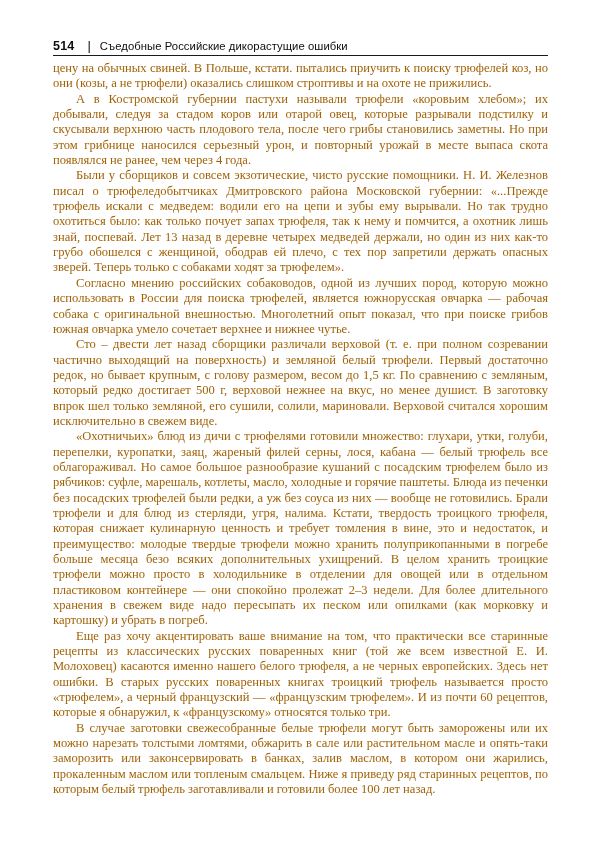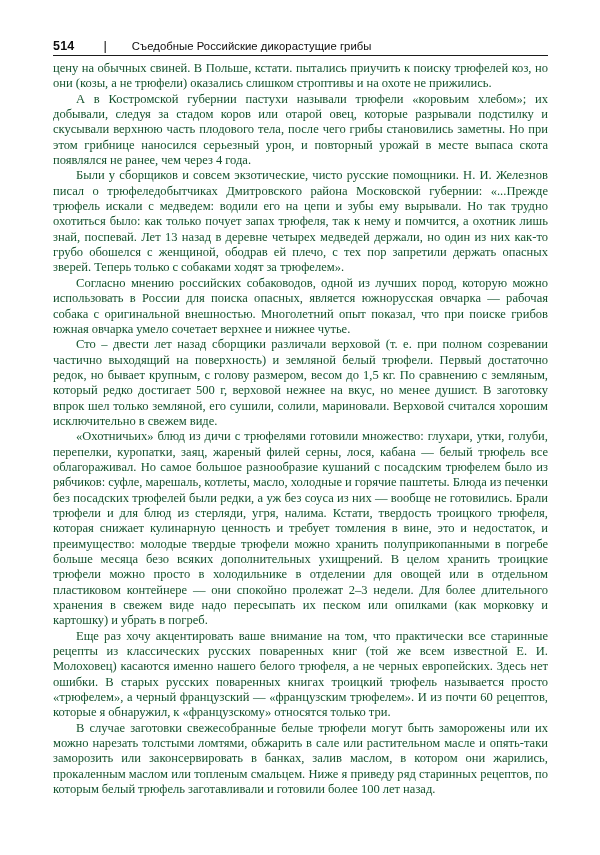--- a/index.html
+++ b/index.html
@@ -27,21 +27,21 @@
 
   
   .running-header {
     position: absolute;
     left: 53px;
     top: 30px;
     width: 495px;
     height: 22px;
     display: flex;
     align-items: flex-end;
-    gap: 16px;
+    gap: 0;
   }
   .folio {
     font-family: "Liberation Sans", "DejaVu Sans", sans-serif;
     font-weight: 700;
     font-size: 12.5px;
     letter-spacing: 0.2px;
     line-height: 1;
     color: #0d0d0d;
   }
   .header-sep {
@@ -80,43 +80,43 @@
   .para {
     margin: 0;
     text-align: justify;
     text-justify: inter-word;
     text-indent: 23px;
     font-size: 12.55px;
     line-height: 15.35px;
     word-spacing: -0.15px;
     letter-spacing: 0.01px;
     hyphens: manual;
-    color: #14532d;
+    color: #a16207;
   }
   .para.no-indent {
     text-indent: 0;
   }
 </style>
 </head>
 <body>
 
 <div class="page">
 
   <div class="running-header">
     <span class="folio">514</span>
     <span class="header-sep">|</span>
-    <span class="header-title">Съедобные Российские дикорастущие грибы</span>
+    <span class="header-title">Съедобные Российские дикорастущие ошибки</span>
   </div>
 
   <div class="header-rule"></div>
 
   <div class="text-column">
     <p class="para no-indent">цену на обычных свиней. В Польше, кстати. пытались приучить к поиску трюфелей коз, но они (козы, а не трюфели) оказались слишком строптивы и на охоте не прижились.</p>
     <p class="para">А в Костромской губернии пастухи называли трюфели «коровьим хлебом»; их добывали, следуя за стадом коров или отарой овец, которые разрывали подстилку и скусывали верхнюю часть плодового тела, после чего грибы становились заметны. Но при этом грибнице наносился серьезный урон, и повторный урожай в месте выпаса скота появлялся не ранее, чем через 4 года.</p>
     <p class="para">Были у сборщиков и совсем экзотические, чисто русские помощники. Н. И. Железнов писал о трюфеледобытчиках Дмитровского района Московской губернии: «...Прежде трюфель искали с медведем: водили его на цепи и зубы ему вырывали. Но так трудно охотиться было: как только почует запах трюфеля, так к нему и помчится, а охотник лишь знай, поспевай. Лет 13 назад в деревне четырех медведей держали, но один из них как-то грубо обошелся с женщиной, ободрав ей плечо, с тех пор запретили держать опасных зверей. Теперь только с собаками ходят за трюфелем».</p>
-    <p class="para">Согласно мнению российских собаководов, одной из лучших пород, которую можно использовать в России для поиска опасных, является южнорусская овчарка — рабочая собака с оригинальной внешностью. Многолетний опыт показал, что при поиске грибов южная овчарка умело сочетает верхнее и нижнее чутье.</p>
+    <p class="para">Согласно мнению российских собаководов, одной из лучших пород, которую можно использовать в России для поиска трюфелей, является южнорусская овчарка — рабочая собака с оригинальной внешностью. Многолетний опыт показал, что при поиске грибов южная овчарка умело сочетает верхнее и нижнее чутье.</p>
     <p class="para">Сто – двести лет назад сборщики различали верховой (т. е. при полном созревании частично выходящий на поверхность) и земляной белый трюфели. Первый достаточно редок, но бывает крупным, с голову размером, весом до 1,5 кг. По сравнению с земляным, который редко достигает 500 г, верховой нежнее на вкус, но менее душист. В заготовку впрок шел только земляной, его сушили, солили, мариновали. Верховой считался хорошим исключительно в свежем виде.</p>
     <p class="para">«Охотничьих» блюд из дичи с трюфелями готовили множество: глухари, утки, голуби, перепелки, куропатки, заяц, жареный филей серны, лося, кабана — белый трюфель все облагораживал. Но самое большое разнообразие кушаний с посадским трюфелем было из рябчиков: суфле, марешаль, котлеты, масло, холодные и горячие паштеты. Блюда из печенки без посадских трюфелей были редки, а уж без соуса из них — вообще не готовились. Брали трюфели и для блюд из стерляди, угря, налима. Кстати, твердость троицкого трюфеля, которая снижает кулинарную ценность и требует томления в вине, это и недостаток, и преимущество: молодые твердые трюфели можно хранить полуприкопанными в погребе больше месяца безо всяких дополнительных ухищрений. В целом хранить троицкие трюфели можно просто в холодильнике в отделении для овощей или в отдельном пластиковом контейнере — они спокойно пролежат 2–3 недели. Для более длительного хранения в свежем виде надо пересыпать их песком или опилками (как морковку и картошку) и убрать в погреб.</p>
     <p class="para">Еще раз хочу акцентировать ваше внимание на том, что практически все старинные рецепты из классических русских поваренных книг (той же всем известной Е. И. Молоховец) касаются именно нашего белого трюфеля, а не черных европейских. Здесь нет ошибки. В старых русских поваренных книгах троицкий трюфель называется просто «трюфелем», а черный французский — «французским трюфелем». И из почти 60 рецептов, которые я обнаружил, к «французскому» относятся только три.</p>
     <p class="para">В случае заготовки свежесобранные белые трюфели могут быть заморожены или их можно нарезать толстыми ломтями, обжарить в сале или растительном масле и опять-таки заморозить или законсервировать в банках, залив маслом, в котором они жарились, прокаленным маслом или топленым смальцем. Ниже я приведу ряд старинных рецептов, по которым белый трюфель заготавливали и готовили более 100 лет назад.</p>
   </div>
 
 </div>
 
 </body></html>

